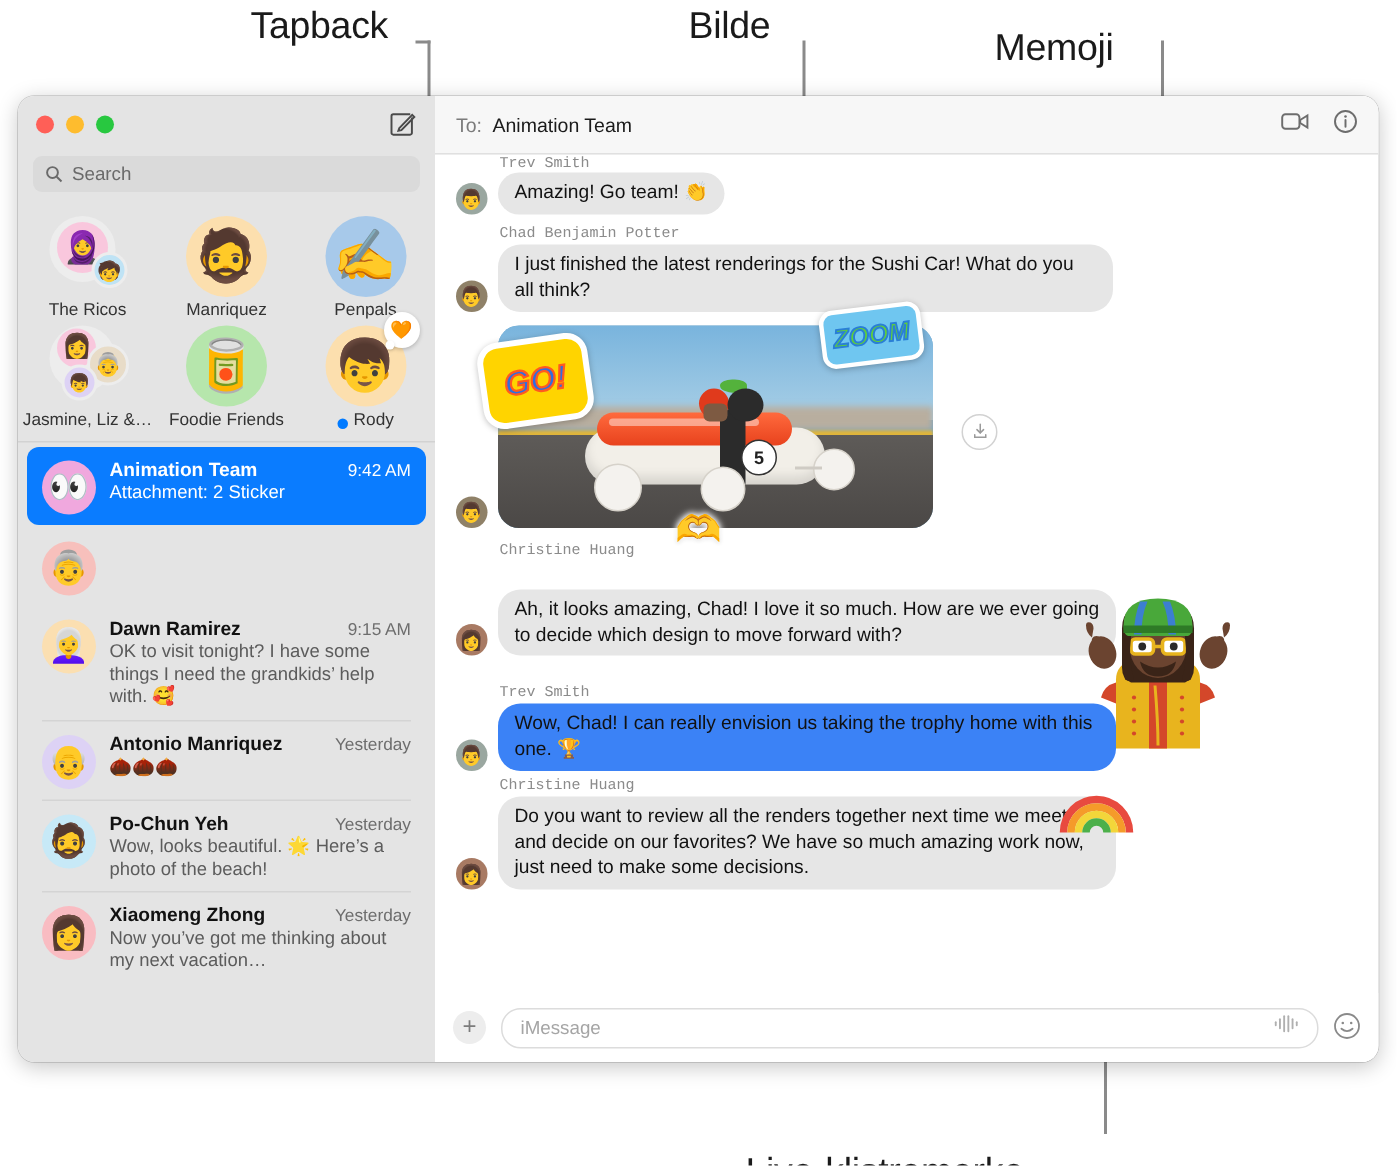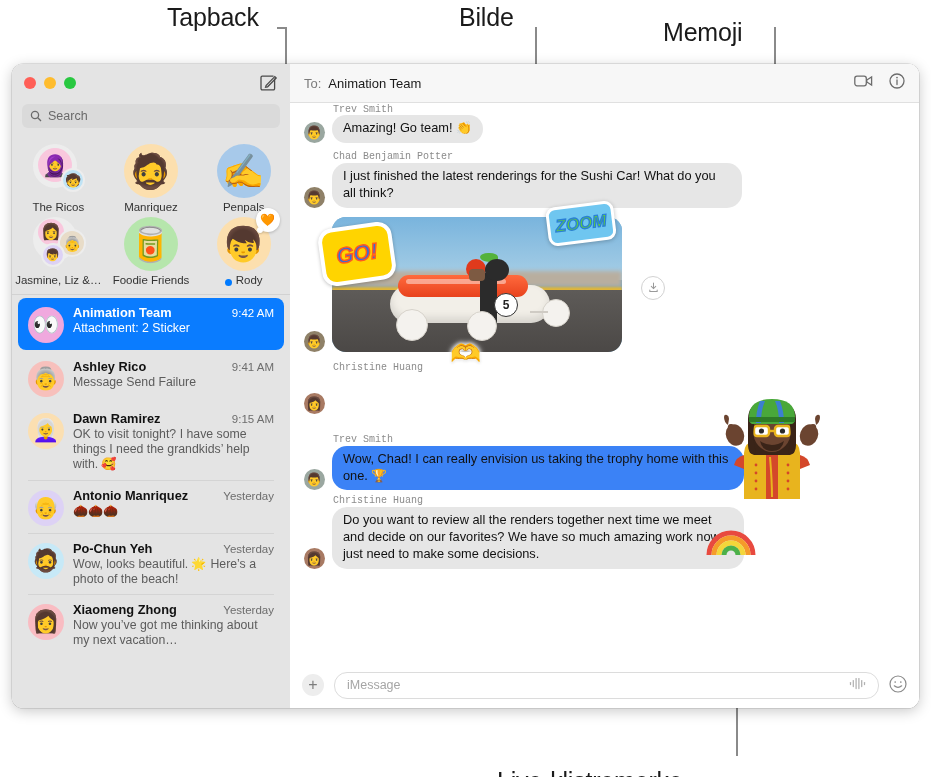--- a/index.html
+++ b/index.html
@@ -381,27 +381,20 @@
             <div class="conv-top">
               <span class="conv-name">Animation Team</span>
               <span class="conv-time">9:42 AM</span>
             </div>
             <div class="conv-prev">Attachment: 2 Sticker</div>
           </div>
         </div>
 
         <div class="conv">
           <div class="conv-av" style="background:#f7c0bc;">👵</div>
-          <div class="conv-body">
-            <div class="conv-top">
-              <span class="conv-name">Ashley Rico</span>
-              <span class="conv-time">9:41 AM</span>
-            </div>
-            <div class="conv-prev">Message Send Failure</div>
-          </div>
         </div>
 
         <div class="conv">
           <div class="conv-av" style="background:#fbdfb1;">👩‍🦳</div>
           <div class="conv-body">
             <div class="conv-top">
               <span class="conv-name">Dawn Ramirez</span>
               <span class="conv-time">9:15 AM</span>
             </div>
             <div class="conv-prev">OK to visit tonight? I have some things I need the grandkids’ help with. 🥰</div>
@@ -536,20 +529,21 @@
               <path d="M6 1 V7"></path>
                 <path d="M3.6 4.8 L6 7.2 L8.4 4.8"></path>
                 <path d="M2 8.6 V10.4 H10 V8.6"></path>
             </svg>
           </div>
         </div>
 
         <div class="sender" style="margin-top:10px;">Christine Huang</div>
         <div class="msg-row" style="margin-top:20px;">
           <div class="msg-av" style="background:#a87a63;">👩</div>
+          <div class="bubble" style="max-width:390px;">Ah, it looks amazing, Chad! I love it so much. How are we ever going to decide which design to move forward with?</div>
         </div>
 
         <div class="sender" style="margin-top:20px;">Trev Smith</div>
         <div class="msg-row">
           <div class="msg-av" style="background:#9aa7a0;">👨</div>
           <div class="bubble darker" style="max-width:390px;">Wow, Chad! I can really envision us taking the trophy home with this one. 🏆</div>
         </div>
 
         <div class="sender" style="margin-top:5px;">Christine Huang</div>
         <div class="msg-row">

